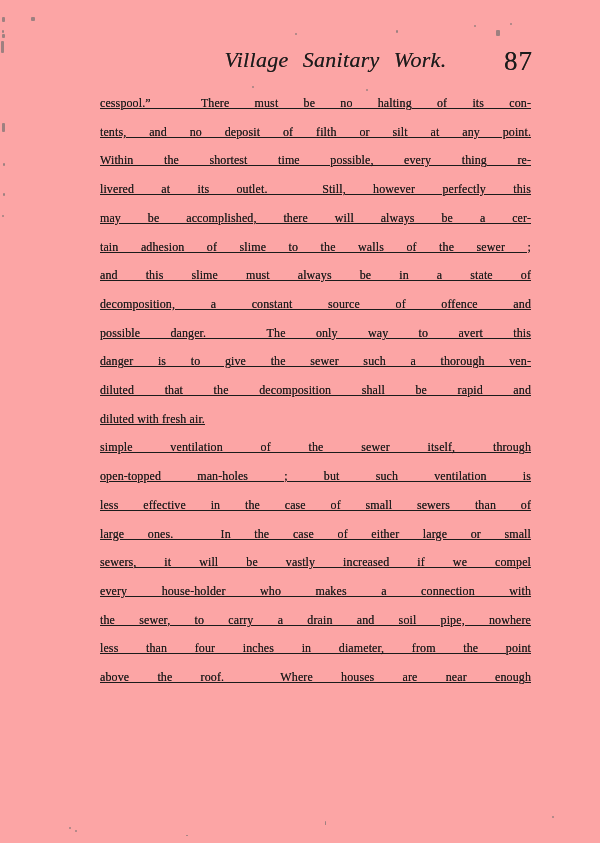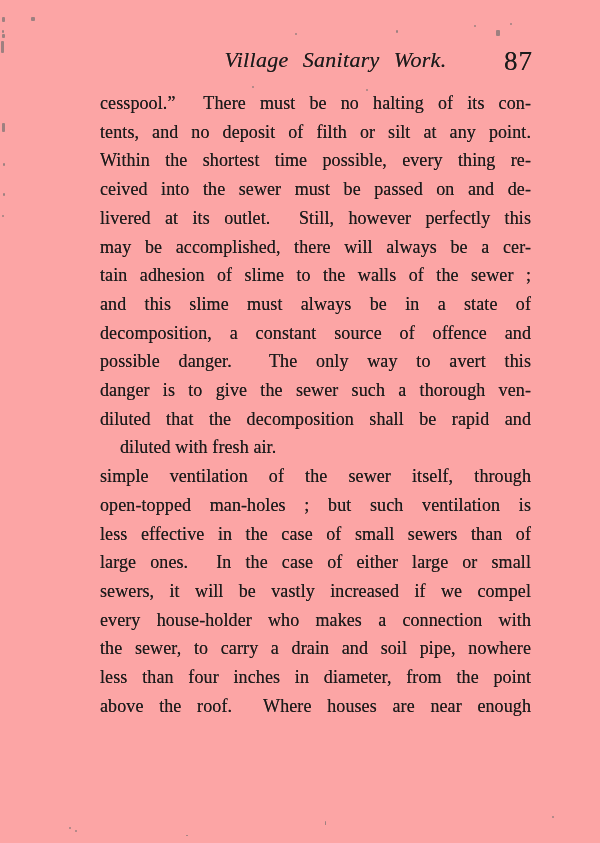--- a/index.html
+++ b/index.html
@@ -40,30 +40,31 @@
     letter-spacing: 1px;
     text-shadow: 0 0 0.6px rgba(20,20,20,0.7);
   }
   .text-block {
     position: absolute;
     left: 100px; top: 89px;
     width: 431px;
   }
   .paragraph { margin: 0; }
   .text-line {
-    font-size: 18px;
+    font-size: 12px;
     line-height: 28.7px;
     text-align: justify;
     text-align-last: justify;
     letter-spacing: 0.1px;
     white-space: normal;
     text-shadow: 0 0 0.55px rgba(20,20,20,0.72);
+    text-decoration: underline;
   }
   .text-line.indent { text-indent: 19px; }
-  .text-line.short { text-align: right; text-align-last: left; margin-left: 20px; }
+  .text-line.short { text-align: right; text-align-last: left; }
   .artifact-layer { position: absolute; inset: 0; pointer-events: none; }
   .scan-artifact {
     position: absolute;
     background: #6b6b6b;
     opacity: 0.65;
     border-radius: 1px;
   }
 </style>
 </head>
 <body>
@@ -74,21 +75,20 @@
     <span class="page-title">Village Sanitary Work.</span>
     <span class="page-number">87</span>
   </div>
 
   <div class="text-block">
     <div class="paragraph">
 
     <div class="text-line">cesspool.”&nbsp; There must be no halting of its con-</div>
         <div class="text-line">tents, and no deposit of filth or silt at any point.</div>
         <div class="text-line">Within the shortest time possible, every thing re-</div>
-        <div class="text-line">ceived into the sewer must be passed on and de-</div>
         <div class="text-line">livered at its outlet.&nbsp; Still, however perfectly this</div>
         <div class="text-line">may be accomplished, there will always be a cer-</div>
         <div class="text-line">tain adhesion of slime to the walls of the sewer ;</div>
         <div class="text-line">and this slime must always be in a state of</div>
         <div class="text-line">decomposition, a constant source of offence and</div>
         <div class="text-line">possible danger.&nbsp; The only way to avert this</div>
         <div class="text-line">danger is to give the sewer such a thorough ven-</div>
         <div class="text-line">diluted that the decomposition shall be rapid and</div>
         <div class="text-line short">diluted with fresh air.</div>
       </div>

